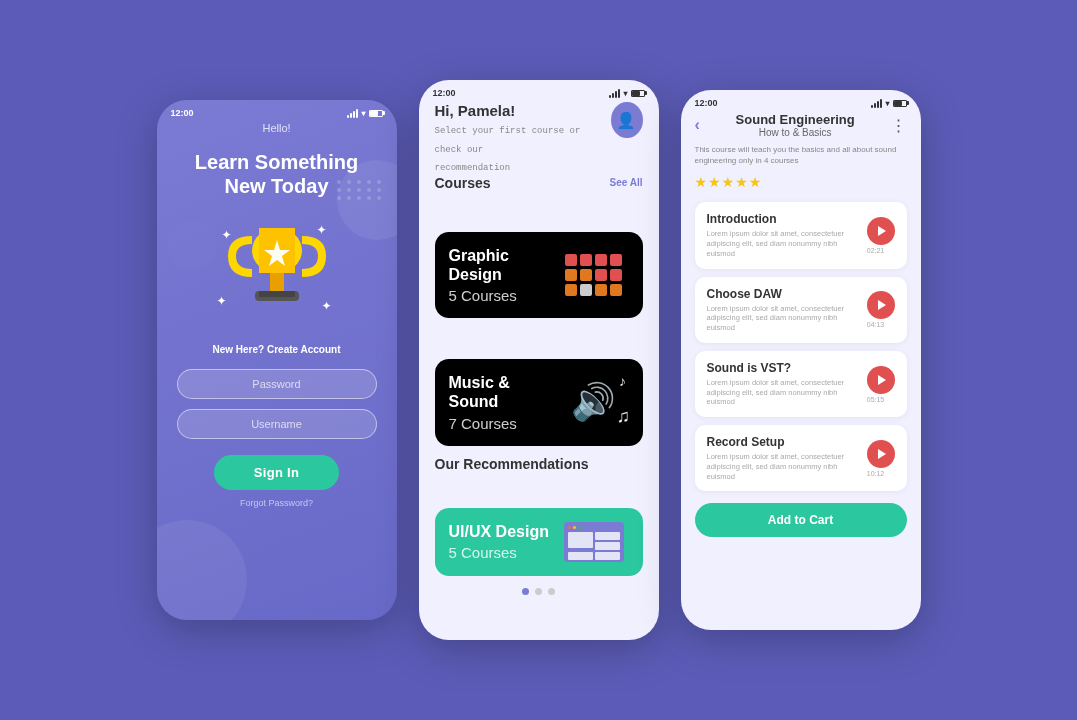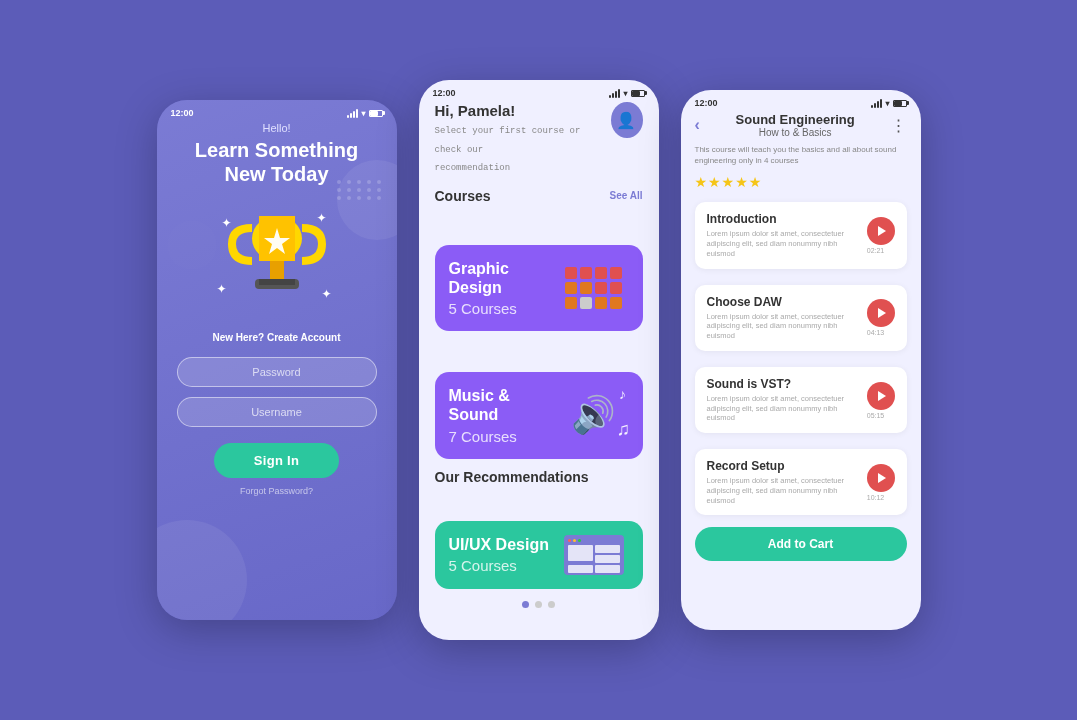--- a/index.html
+++ b/index.html
@@ -88,21 +88,21 @@
       display: flex;
       flex-direction: column;
       align-items: center;
       padding: 0 20px 20px;
       height: calc(100% - 30px);
       position: relative;
     }
     .hello-text {
       color: #e0e0ff;
       font-size: 11px;
-      margin-bottom: 4px;
+      margin-bottom: 16px;
       text-align: right;
     }
     .hero-title {
       color: #fff;
       font-size: 20px;
       font-weight: 800;
       text-align: center;
       line-height: 1.2;
       margin-bottom: 10px;
     }
@@ -185,21 +185,21 @@
     }
 
     
     .phone-2-body {
       padding: 0 16px 16px;
     }
     .greeting-row {
       display: flex;
       justify-content: center;
       align-items: flex-start;
-      margin-bottom: 13px;
+      margin-bottom: 0;
     }
     .greeting-text {
       font-size: 11px;
       color: #555;
       line-height: 1.4;
       font-family: Liberation Mono, monospace;
     }
     .greeting-name {
       font-size: 15px;
       font-weight: 800;
@@ -231,21 +231,21 @@
       font-weight: 600;
     }
     .course-card {
       border-radius: 14px;
       padding: 14px;
       margin-bottom: 10px;
       display: flex;
       align-items: center;
       justify-content: space-between;
     }
-    .course-card-green { background: #8b5cf6; margin-top: 41px; }
+    .course-card-green { background: #000000; margin-top: 41px; }
     .course-card-left { flex: 1; }
     .course-card-title {
       font-size: 16px;
       font-weight: 800;
       color: #fff;
       line-height: 1.2;
     }
     .course-count {
       font-size: 15px;
       color: rgba(255,255,255,0.8);
@@ -331,21 +331,21 @@
       color: #888;
       line-height: 1.4;
       margin-bottom: 8px;
     }
     .stars {
       color: #f5c518;
       font-size: 14px;
       letter-spacing: 1px;
       margin-bottom: 12px;
     }
-    .lesson-list { display: flex; flex-direction: column; gap: 16px; }
+    .lesson-list { display: flex; flex-direction: column; gap: 8px; }
     .lesson-item {
       background: #fff;
       border-radius: 10px;
       padding: 10px 12px;
       display: flex;
       align-items: center;
       justify-content: space-between;
       box-shadow: 0 1px 6px rgba(0,0,0,0.06);
     }
     .lesson-info { flex: 1; }

